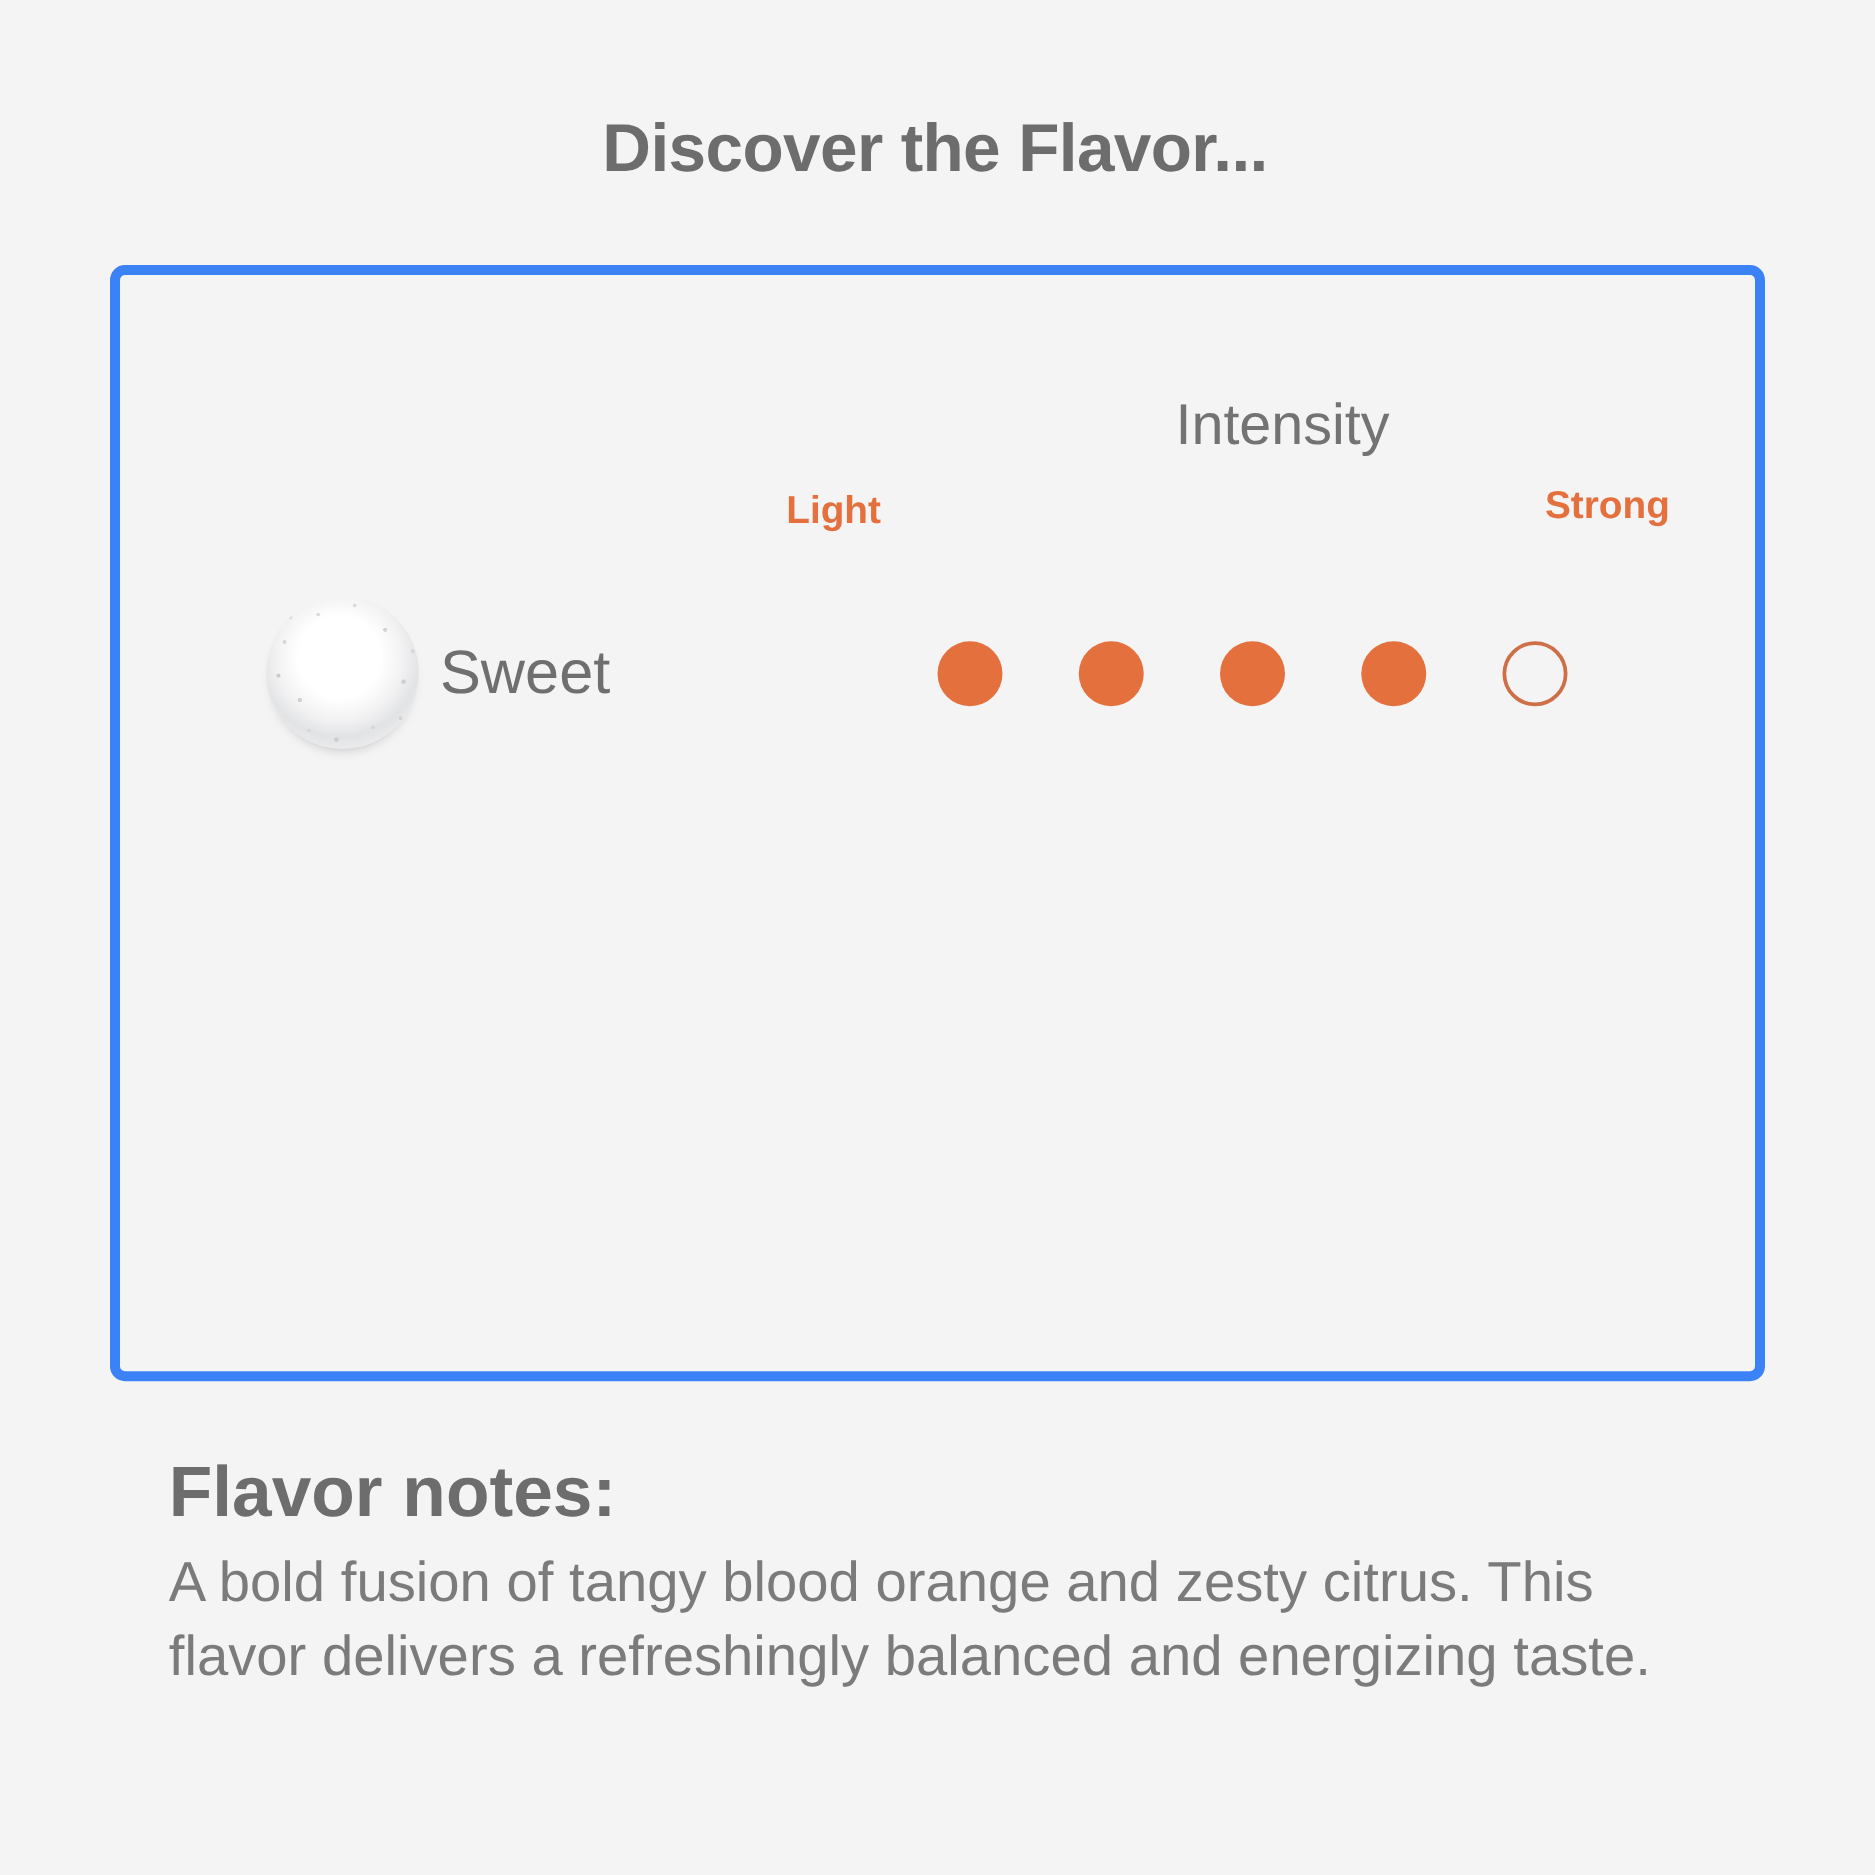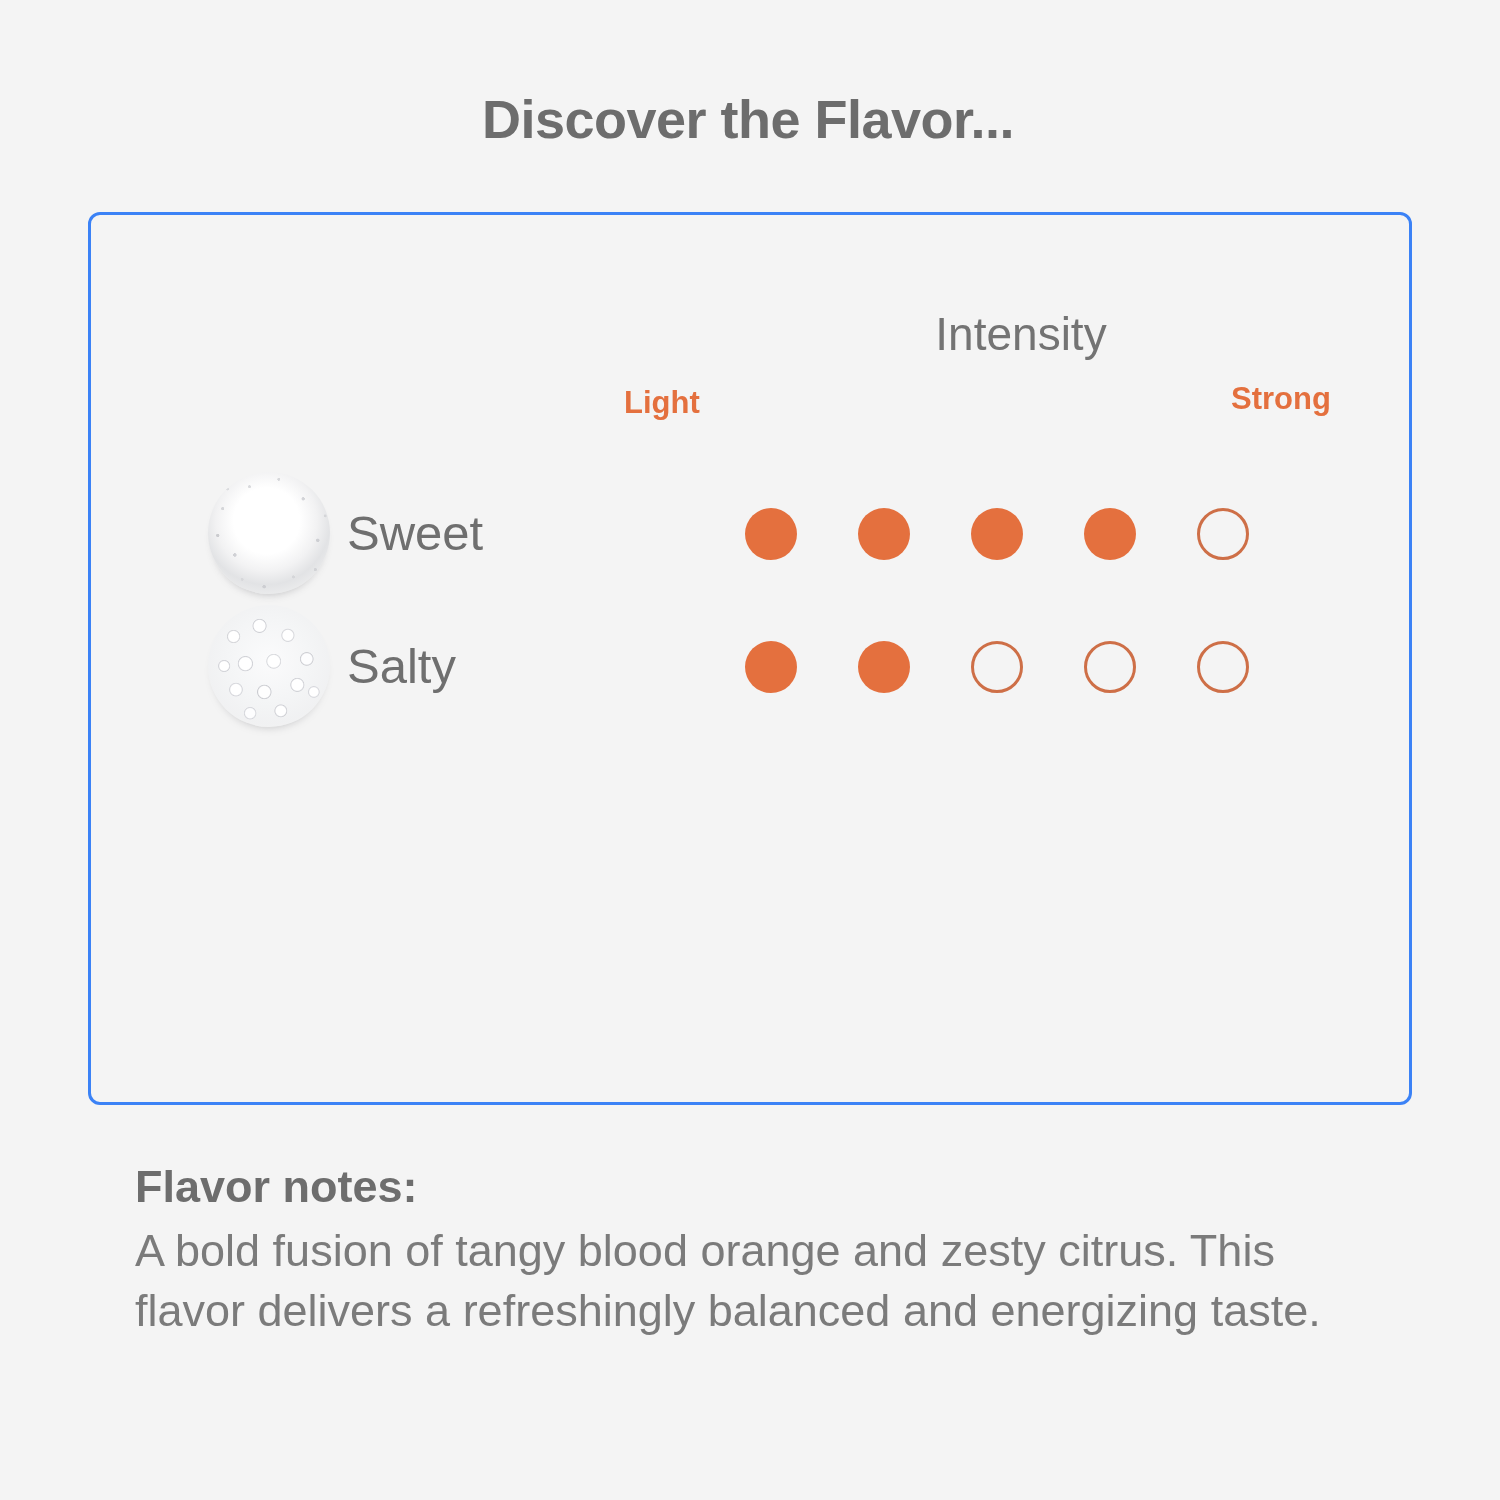--- a/index.html
+++ b/index.html
@@ -30,21 +30,21 @@
     line-height: 1;
   }
 
   
   .flavor-card {
     position: absolute;
     left: 88px;
     top: 212px;
     width: 1324px;
     height: 893px;
-    border: 3px solid #3b82f6;
+    border: 8px solid #3b82f6;
     border-radius: 12px;
     box-sizing: border-box;
     background: transparent;
   }
 
   
   .intensity-title {
     position: absolute;
     left: 680px;
     top: 96px;
@@ -247,21 +247,21 @@
   .dot.empty  { background: transparent; border: 3px solid #ce6f47; }
 
   
   .notes {
     position: absolute;
     left: 135px;
     top: 1160px;
     width: 1290px;
   }
   .notes-heading {
-    font-size: 45px;
+    font-size: 57px;
     font-weight: bold;
     color: #6d6d6d;
     line-height: 1.22;
   }
   .notes-body {
     font-size: 45px;
     color: #7b7b7b;
     line-height: 1.33;
     margin-top: 6px;
     max-width: 1250px;
@@ -283,31 +283,20 @@
         <div class="flavor-icon icon-sugar"></div>
         <div class="flavor-name">Sweet</div>
         <div class="dot-track">
           <div class="dot filled"></div>
           <div class="dot filled"></div>
           <div class="dot filled"></div>
           <div class="dot filled"></div>
           <div class="dot empty"></div>
         </div>
       </div>
-      <div class="flavor-row">
-        <div class="flavor-icon icon-salt"></div>
-        <div class="flavor-name">Salty</div>
-        <div class="dot-track">
-          <div class="dot filled"></div>
-          <div class="dot filled"></div>
-          <div class="dot empty"></div>
-          <div class="dot empty"></div>
-          <div class="dot empty"></div>
-        </div>
-      </div>
     </div>
 
 </div>
 
 <div class="notes">
   <div class="notes-heading">Flavor notes:</div>
   <div class="notes-body">A bold fusion of tangy blood orange and zesty citrus. This flavor delivers a refreshingly balanced and energizing taste.</div>
 </div>
 
 </body></html>

